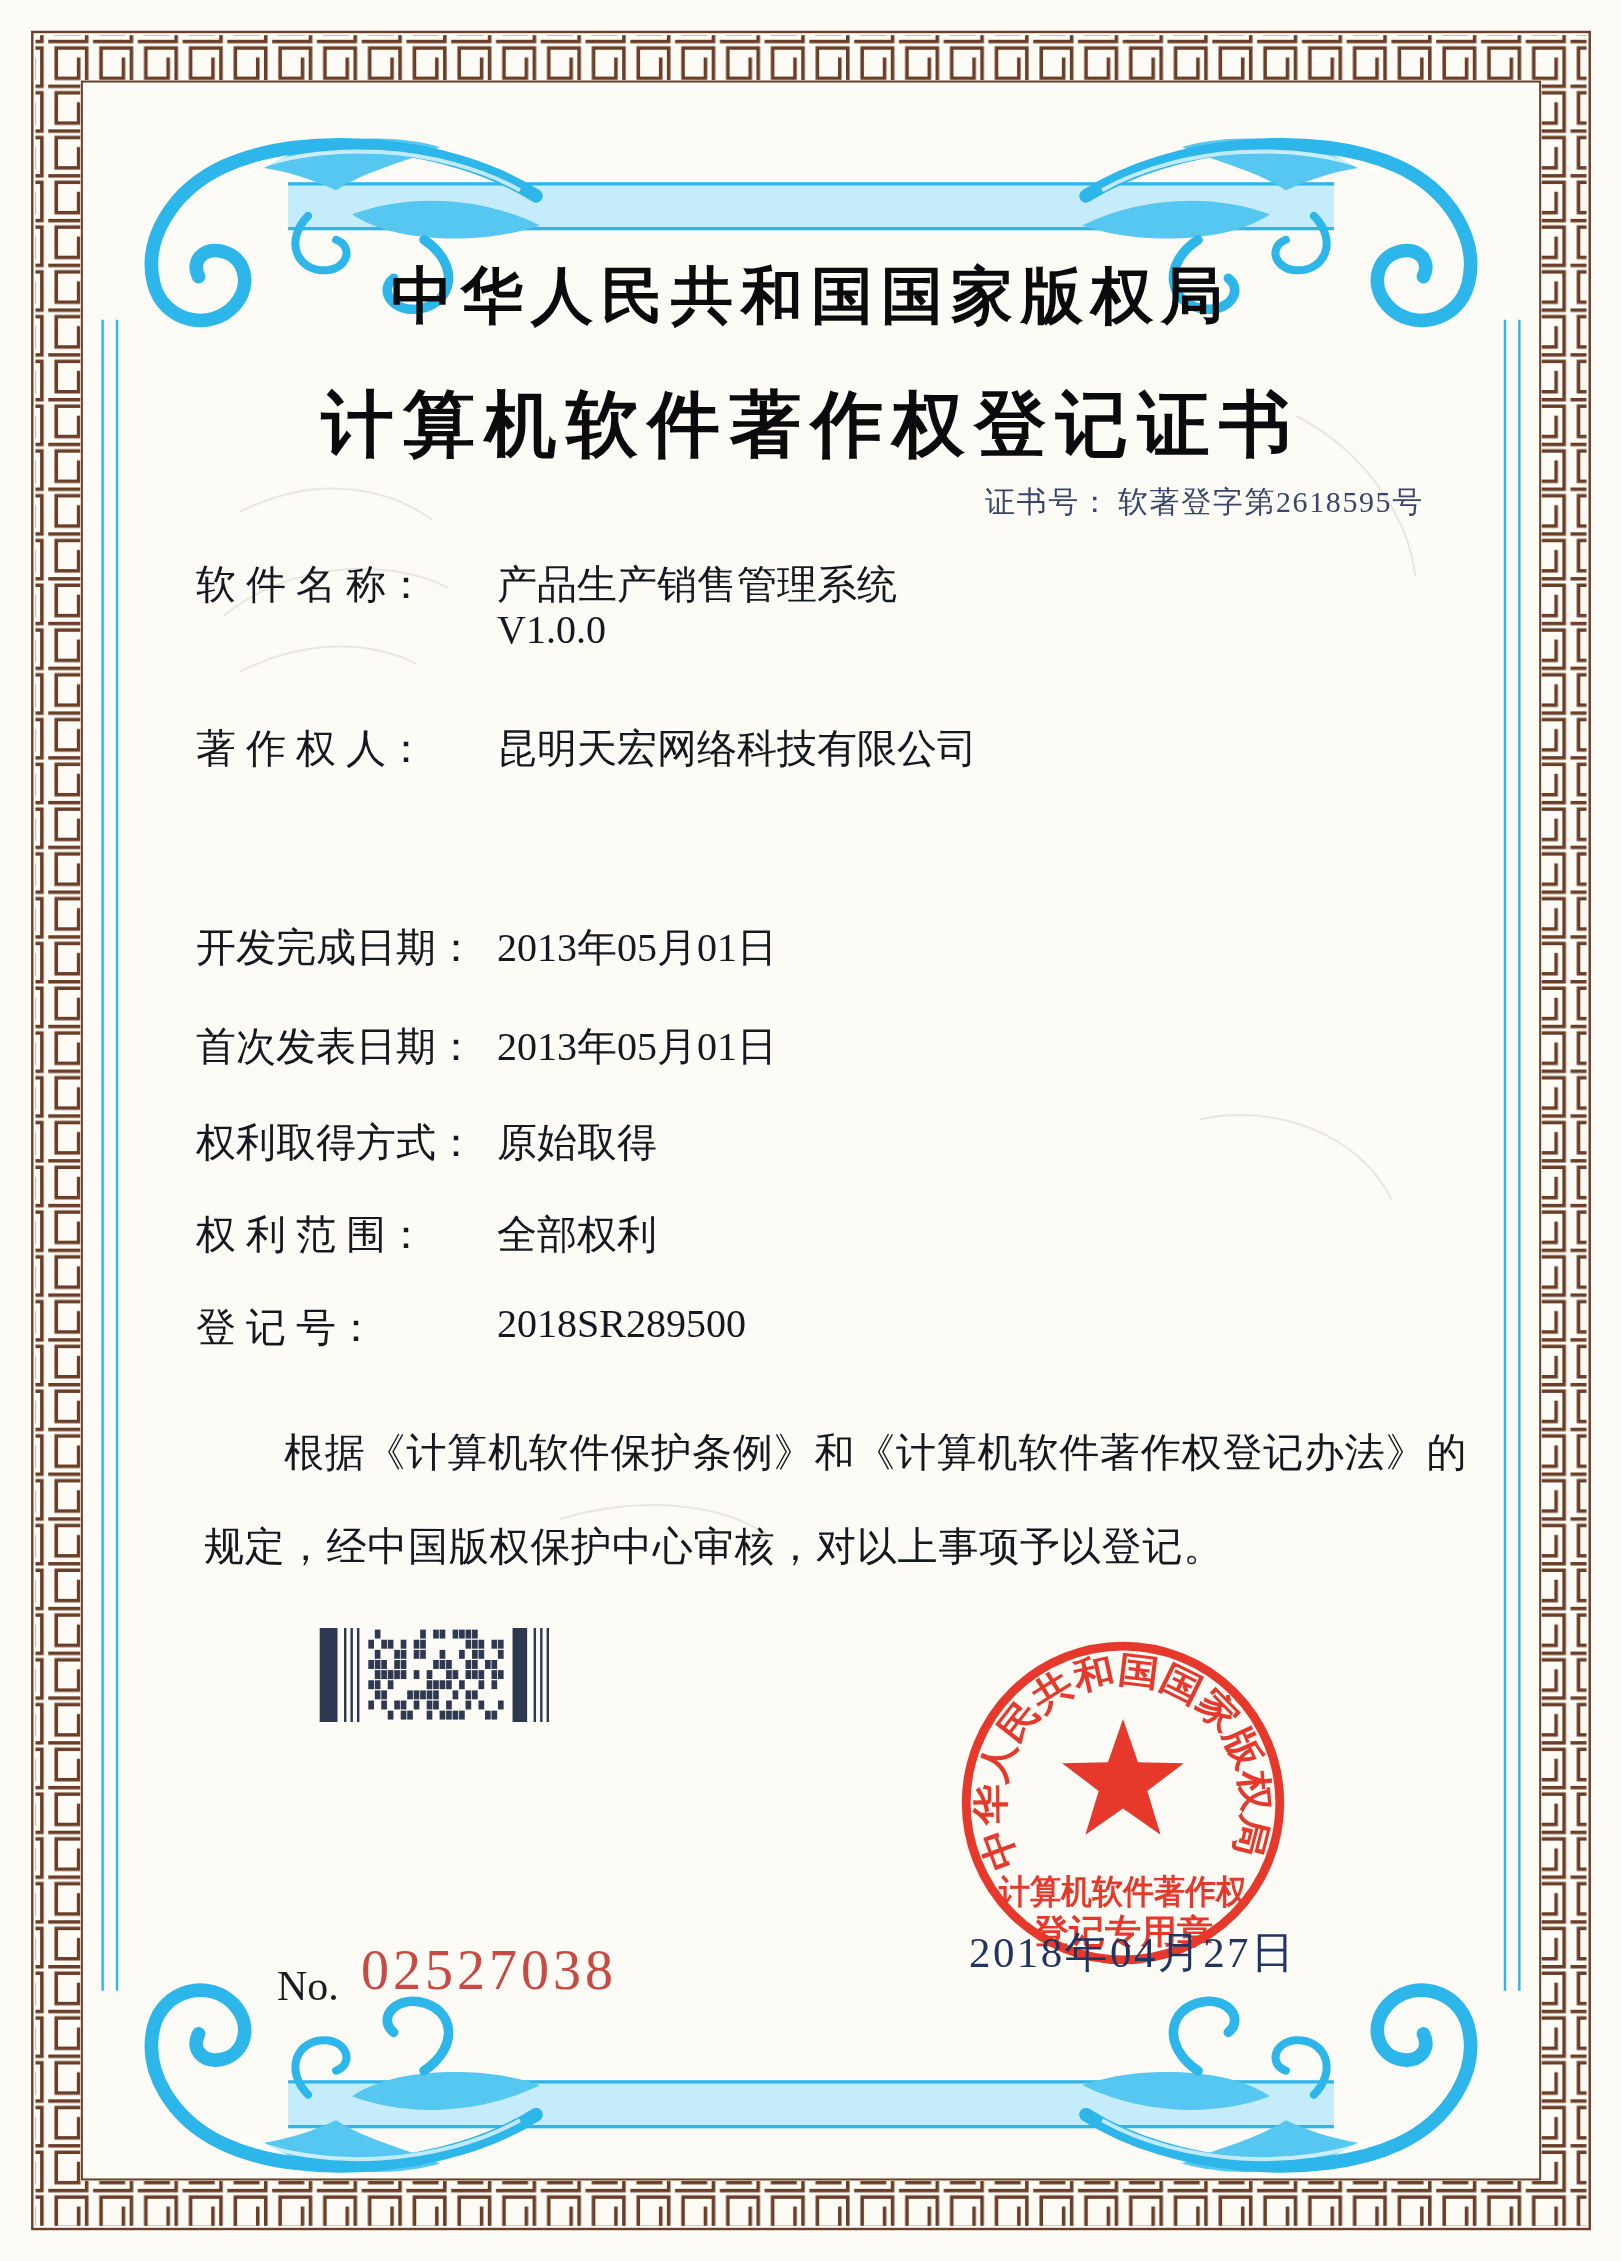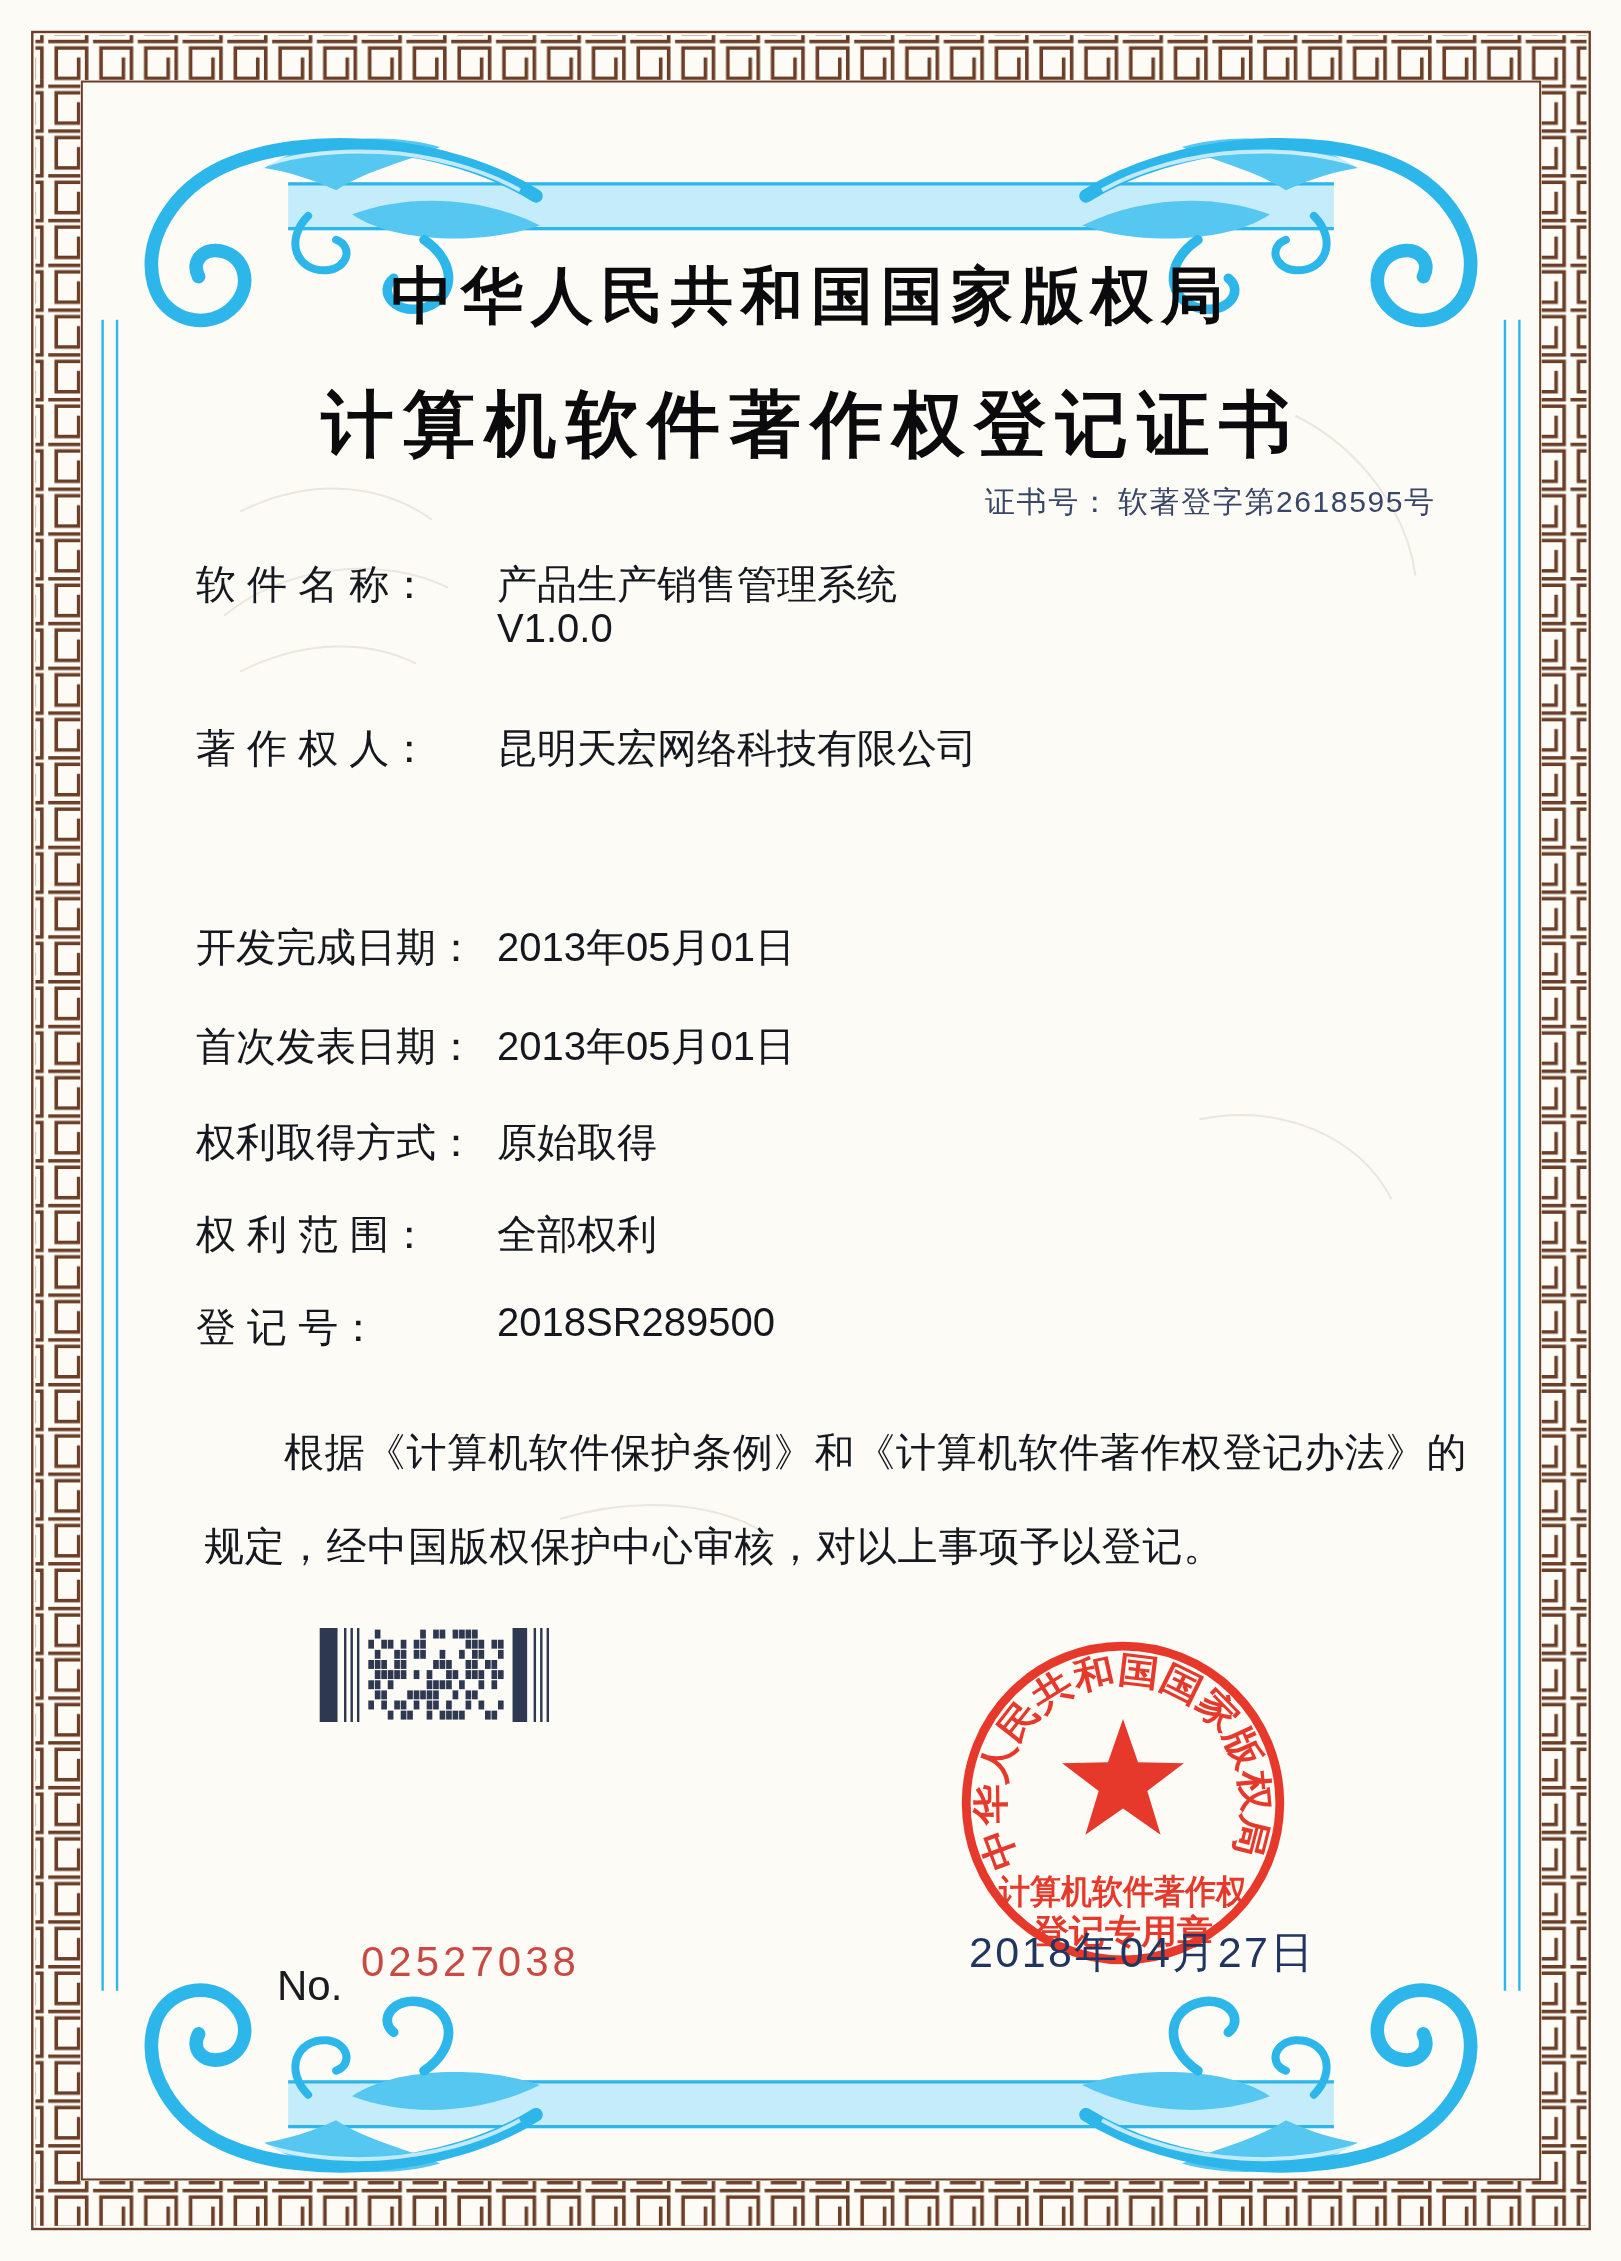--- a/index.html
+++ b/index.html
@@ -2,41 +2,41 @@
 <html style="font-size:12.8px"><head>
 <meta charset="utf-8">
 <style>
   html,body{margin:0;padding:0;background:#e9e7e0;}
   .page{
     position:relative;
     width:1622px;height:2261px;
     margin:0 auto;
     background:#fcfbf6;
     overflow:hidden;
-    font-family:Liberation Sans, sans-serif;
+    font-family:Liberation Serif, serif;
     color:#15181f;
   }
   .abs{position:absolute;white-space:nowrap;}
   .title1{
     left:0;right:0;top:254px;text-align:center;
     font-size:62px;font-weight:700;letter-spacing:8px;color:#0b0b0d;
   }
   .title2{
     left:0;right:0;top:358px;text-align:center;
     font-size:72px;font-weight:700;letter-spacing:9.6px;color:#0b0b0d;margin-top:19px;
   }
   .certno{top:482px;font-size:30px;color:#3a4667;letter-spacing:1.6px;}
   .certno-label{left:985px;}
   .certno-value{left:1118px;}
   .fld{font-size:40px;color:#15181f;}
   .fld .lab{position:absolute;left:196px;}
   .fld .val{position:absolute;left:497px;}
   .statement{font-size:40px;color:#15181f;letter-spacing:0.8px;}
   .serial-label{left:277px;top:1938px;font-size:42px;color:#1a1c20;margin-top:24px;}
-  .serial-number{left:361px;top:1938px;font-size:42px;color:#c84a42;letter-spacing:4px;}
+  .serial-number{left:361px;top:1938px;font-size:56px;color:#c84a42;letter-spacing:4px;}
   .issue-date{left:969px;top:1924px;font-size:43px;color:#20355f;letter-spacing:2.4px;z-index:6;}
   .frame-svg{position:absolute;left:0;top:0;z-index:1;}
   .seal-svg{position:absolute;left:939px;top:1619px;z-index:4;}
   .barcode-svg{position:absolute;left:318px;top:1628px;z-index:3;}
   .txt{z-index:5;}
 </style>
 </head>
 <body>
 
 <div class="page">

